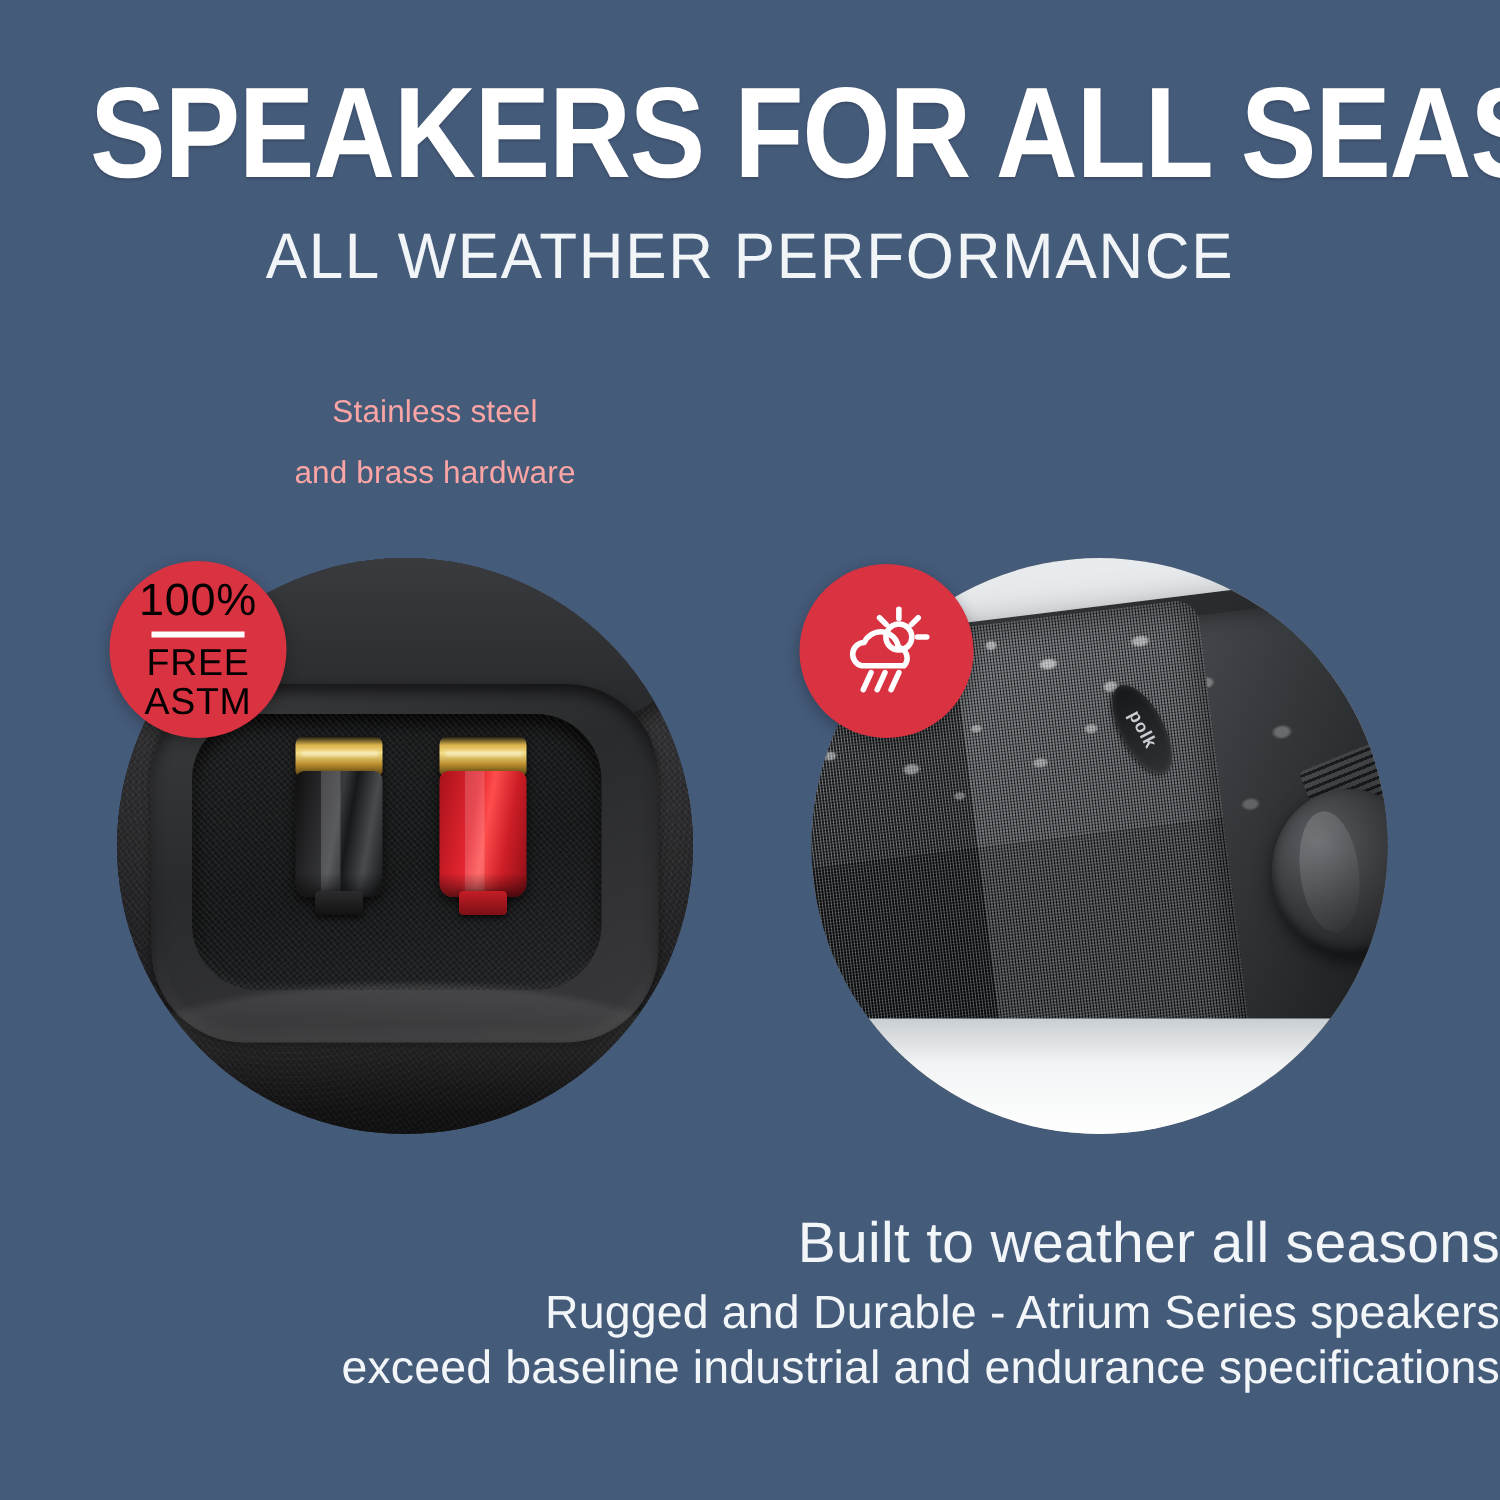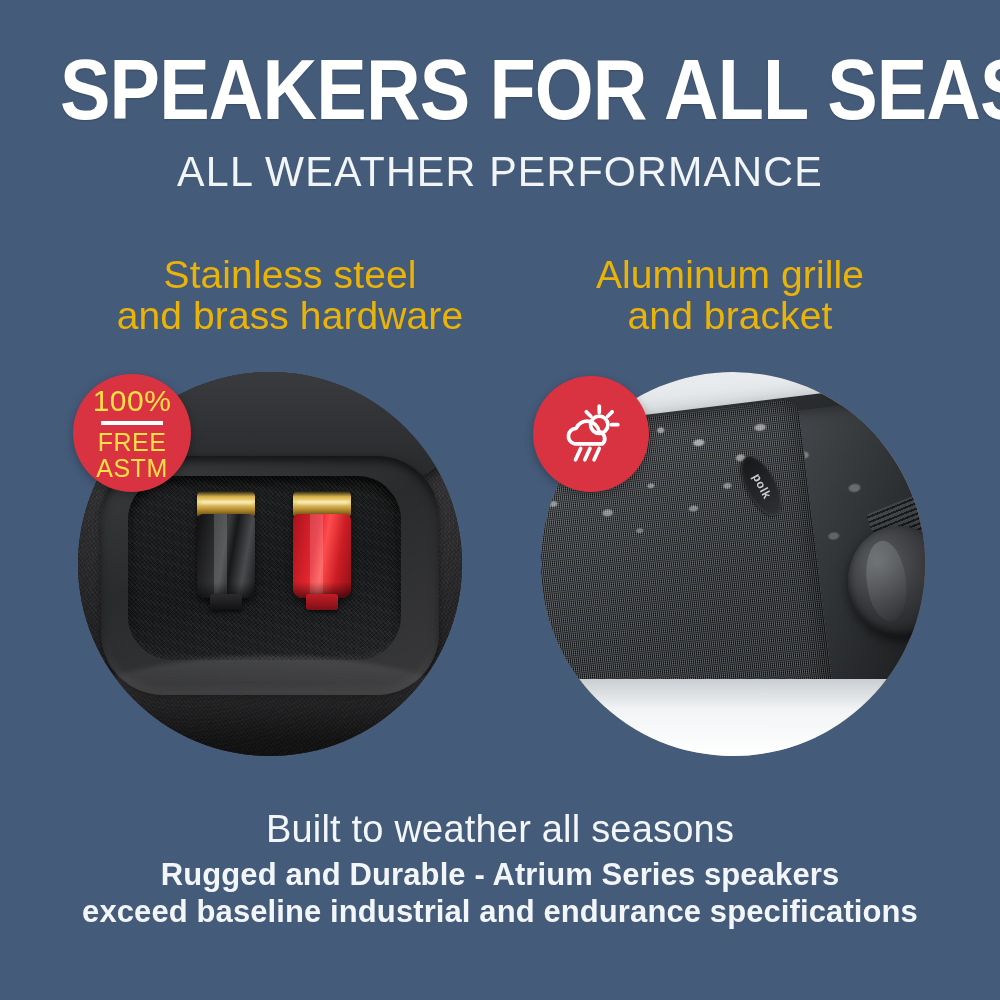--- a/index.html
+++ b/index.html
@@ -37,22 +37,22 @@
     letter-spacing:1.2px;
     transform:scaleX(0.96);
     transform-origin:50% 50%;
     white-space:nowrap;
   }
 
   
   .caption{
     position:absolute;top:254px;
     text-align:center;
-    color:#eab308;
-    font-size:39px;
+    color:#fca5a5;
+    font-size:21px;
     line-height:41px;
     font-weight:300;
     letter-spacing:.1px;
   }
   .caption.left{left:55px;width:470px;}
   .caption.right{left:505px;width:450px;}
   .caption .l2{display:block;}
 
   
   .photo{
@@ -262,21 +262,21 @@
     position:absolute;left:6%;bottom:8%;width:52%;height:9%;
     border-radius:6px;
     transform:rotate(-7deg);
     background:linear-gradient(180deg,#303234,#151617);
   }
 
   
   .badge{
     position:absolute;border-radius:50%;
     display:flex;flex-direction:column;align-items:center;justify-content:center;
-    color:#fde047;
+    color:#000000;
     box-shadow:0 3px 10px rgba(0,0,0,.28);
   }
   .badge.rust{
     left:73px;top:374px;width:118px;height:118px;
     background:#d93240;
   }
   .badge.rust .pct{
     font-size:30px;font-weight:400;line-height:30px;letter-spacing:.5px;
   }
   .badge.rust .rule{
@@ -286,45 +286,41 @@
     font-size:25px;font-weight:400;line-height:26px;letter-spacing:.5px;
   }
   .badge.weather{
     left:533px;top:376px;width:116px;height:116px;
     background:#d93240;
   }
   .badge.weather svg{width:66px;height:66px;display:block;}
 
   
   .bottom{
-    position:absolute;left:0;top:806px;width:1000px;text-align:center;color:#f3f6f9;
+    position:absolute;left:0;top:806px;width:1000px;text-align:right;color:#f3f6f9;
   }
   .bottom .headline{
     font-size:38px;line-height:47px;font-weight:400;letter-spacing:.2px;
   }
   .bottom .body{
-    margin-top:3px;font-size:31px;line-height:37px;font-weight:700;letter-spacing:.1px;
+    margin-top:3px;font-size:31px;line-height:37px;font-weight:400;letter-spacing:.1px;
   }
   .bottom .body span{display:block;}
 </style>
 </head>
 <body>
 
 <div class="stage">
 
   <div class="title">SPEAKERS FOR ALL SEASONS</div>
   <div class="subtitle">ALL WEATHER PERFORMANCE</div>
 
   <div class="caption left">
     <span>Stainless steel</span>
     <span class="l2">and brass hardware</span>
-  </div>
-  <div class="caption right">
-    <span>Aluminum grille</span>
-    <span class="l2">and bracket</span>
   </div>
 
   <div class="photo left">
     <div class="pinner">
       <div class="tc-bg"></div>
       <div class="tc-grain"></div>
       <div class="tc-top"></div>
       <div class="tc-topline"></div>
       <div class="tc-frame"></div>
       <div class="tc-well">

